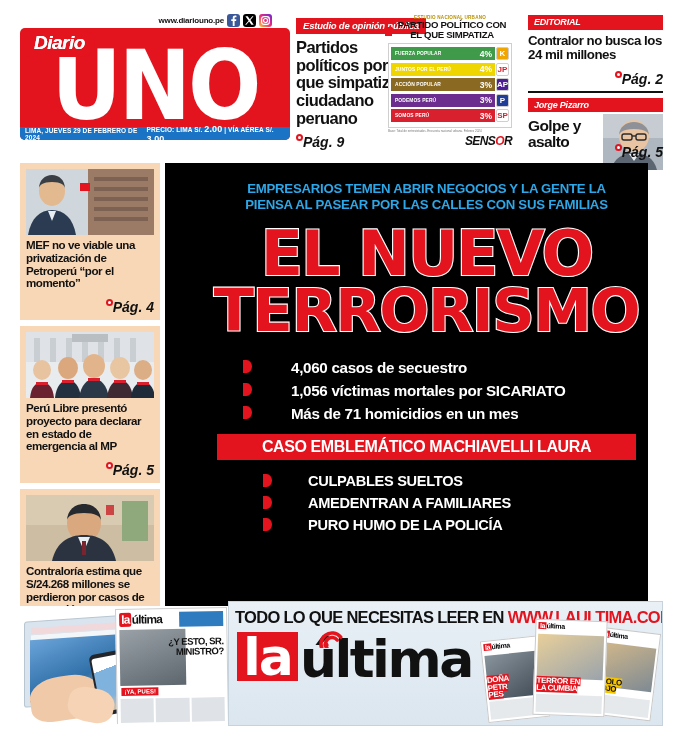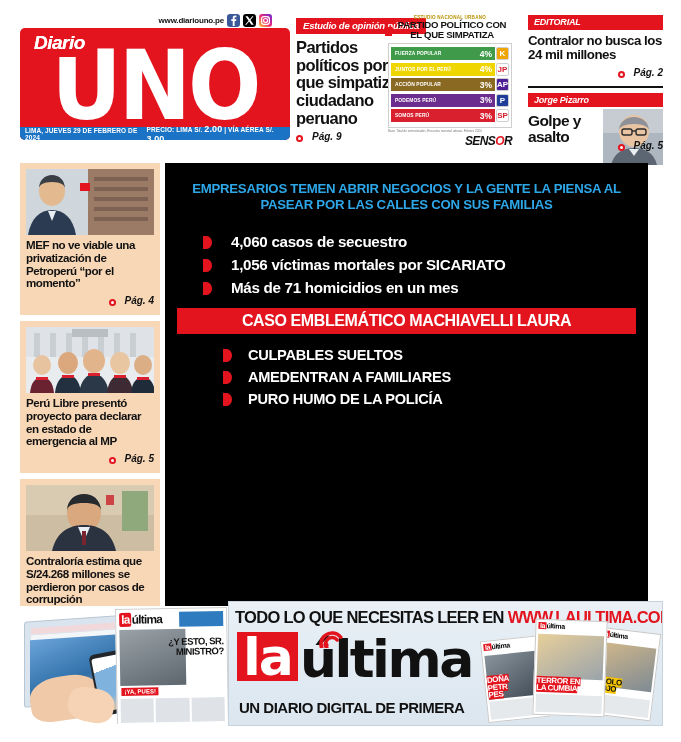--- a/index.html
+++ b/index.html
@@ -57,22 +57,22 @@
     display: inline-block; background: #e3141e; color: #fff;
     font-size: 9.5px; font-weight: bold; font-style: italic;
     padding: 2.5px 7px 3px; letter-spacing: -0.2px;
   }
   .poll-head {
     margin-top: 5px; width: 124px;
     font-size: 16.5px; font-weight: bold; line-height: 1.07;
     color: #111; letter-spacing: -0.55px;
   }
   .pag {
-    display: inline-flex; align-items: flex-end; gap: 9px;
-    font-size: 10px; font-weight: bold; font-style: italic; color: #111;
+    display: inline-flex; align-items: flex-start; gap: 0;
+    font-size: 14px; font-weight: bold; font-style: italic; color: #111;
   }
   .pag .dot {
     width: 7px; height: 7px; border-radius: 50%; background: #e3141e;
     position: relative;
   }
   .pag .dot::after{
     content:""; position:absolute; left:2px; top:2px; width:3px; height:3px;
     background:#fff; border-radius:50%;
   }
   .poll-chart {
@@ -142,37 +142,37 @@
   .story-photo { width: 100%; height: 66px; overflow: hidden; background: #b9c3cc; position: relative; }
   .story-title {
     margin-top: 4px; font-size: 11.6px; font-weight: bold; line-height: 1.1;
     color: #111; letter-spacing: -0.45px;
   }
   .story-pag { text-align: right; margin-top: 2px; }
 
   
   .main {
     position: absolute; left: 165px; top: 163px; width: 483px; height: 488px;
-    background: #000; overflow: hidden;
+    background: #000; overflow: hidden; padding-left: 40px;
   }
   .kicker {
     margin: 18px 18px 0; text-align: center; color: #2ea7e8;
     font-size: 13.2px; font-weight: bold; line-height: 1.22; letter-spacing: -0.25px;
   }
   .mainhead {
     text-align: center; margin-top: 12px;
     font-family: "DejaVu Sans", sans-serif; font-weight: bold;
     color: #e3141e; font-size: 62px; line-height: 0.94;
     letter-spacing: -2px;
     -webkit-text-stroke: 2.2px #ffffff;
     paint-order: stroke fill;
   }
   .mainhead .l2 { font-size: 59px; letter-spacing: -1.5px; display: block; }
   .bullets { margin: 20px 0 0 38px; }
-  .bullet { display: flex; align-items: center; margin-bottom: 6px; }
+  .bullet { display: flex; align-items: flex-start; margin-bottom: 6px; gap: 20px; }
   .bul-ico {
     width: 9px; height: 13px; margin-right: 19px; flex: 0 0 9px; margin-top: 1px;
     background: #e3141e; border-radius: 0 60% 60% 0 / 0 50% 50% 0;
   }
   .bul-txt {
     font-size: 15.2px; font-weight: bold; color: #fff; letter-spacing: -0.3px;
     -webkit-text-stroke: 1.6px #000; paint-order: stroke fill;
     text-shadow: 0 0 2px #000;
   }
   .caso-band {
@@ -482,20 +482,24 @@
         <div class="story-title">Contraloría estima que S/24.268 millones se perdieron por casos de corrupción</div>
         <div class="story-pag"><span class="pag">
             <span class="dot"></span>
             <span>Pág. 6</span>
           </span></div>
       </div>
     </div>
 
   <div class="main">
     <div class="kicker">EMPRESARIOS TEMEN ABRIR NEGOCIOS Y LA GENTE LA PIENSA AL PASEAR POR LAS CALLES CON SUS FAMILIAS</div>
+    <div class="mainhead">
+      <span>EL NUEVO</span>
+      <span class="l2">TERRORISMO</span>
+    </div>
     <div class="bullets" id="main-bullets">
         <div class="bullet">
           <span class="bul-ico"></span>
           <span class="bul-txt">4,060 casos de secuestro</span>
         </div>
         <div class="bullet">
           <span class="bul-ico"></span>
           <span class="bul-txt">1,056 víctimas mortales por SICARIATO</span>
         </div>
         <div class="bullet">
@@ -567,21 +571,20 @@
       </div>
       <span class="wifi">
         <svg width="34" height="24" viewBox="0 0 34 24">
           <g fill="none" stroke="#e3141e" stroke-width="3.6" stroke-linecap="round" transform="rotate(-38 17 20)">
             <path d="M6 20a11 11 0 0 1 22 0"></path>
             <path d="M10.5 20a6.5 6.5 0 0 1 13 0"></path>
           </g>
           <circle cx="11" cy="21" r="2.6" fill="#e3141e"></circle>
         </svg>
       </span>
-      <div class="ad-sub">UN DIARIO DIGITAL DE PRIMERA</div>
 
       <div class="ad-papers">
         <div class="pp pp1">
           <div class="pp-logo"><span class="la">la</span><span>última</span></div>
           <div class="pp-img" style="background:linear-gradient(150deg,#88939c,#3f4a54)"></div>
           <div class="pp-head"><span class="hl-red">DOÑA</span><br><span class="hl-red">PETR</span><br><span class="hl-red">PES</span></div>
           <div class="pp-foot"></div>
         </div>
         <div class="pp pp2">
           <div class="pp-logo"><span class="la">la</span><span>última</span></div>

